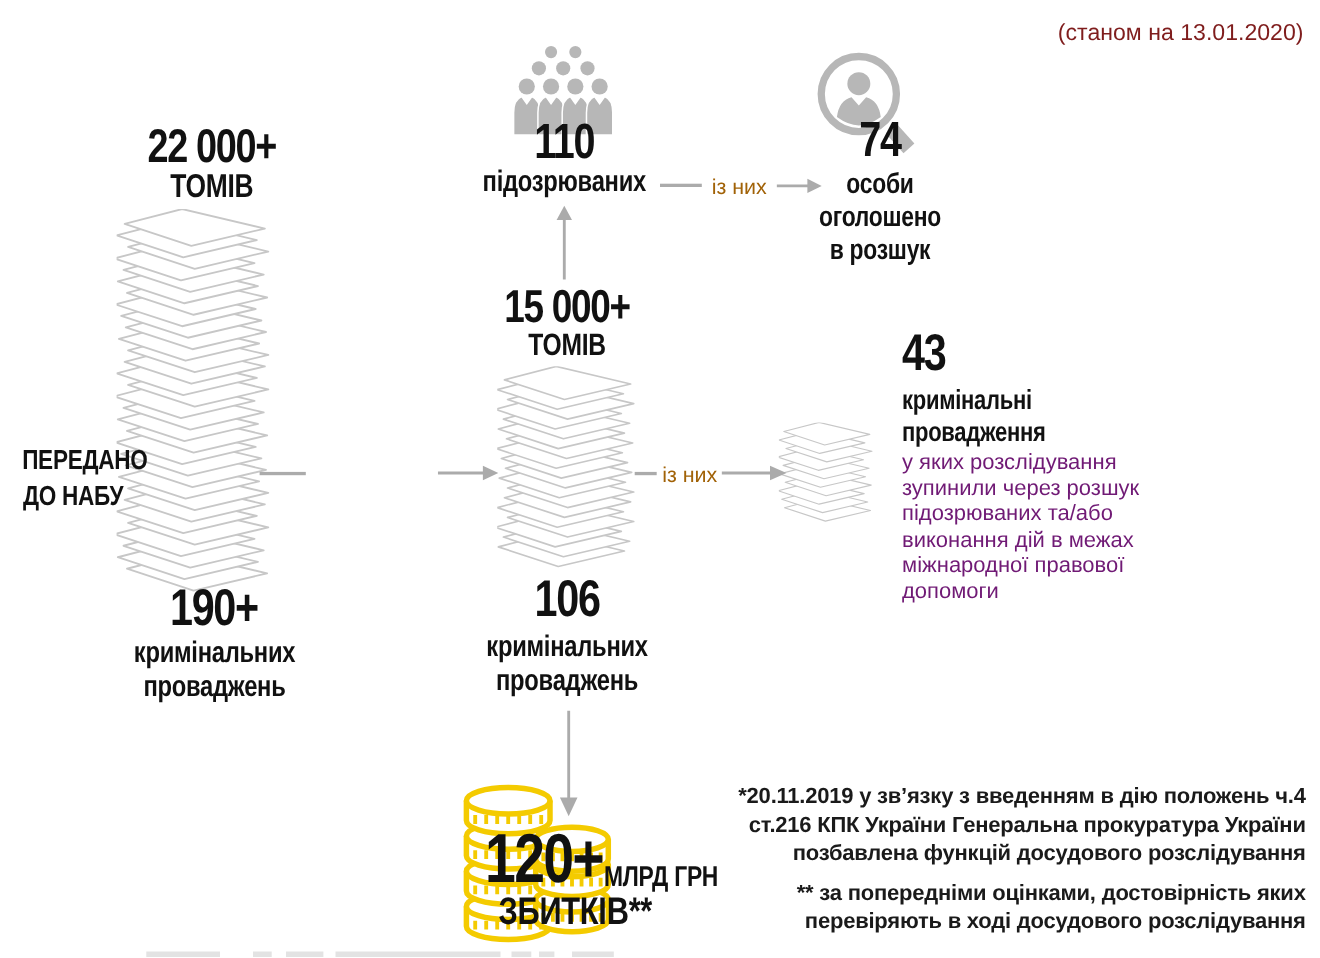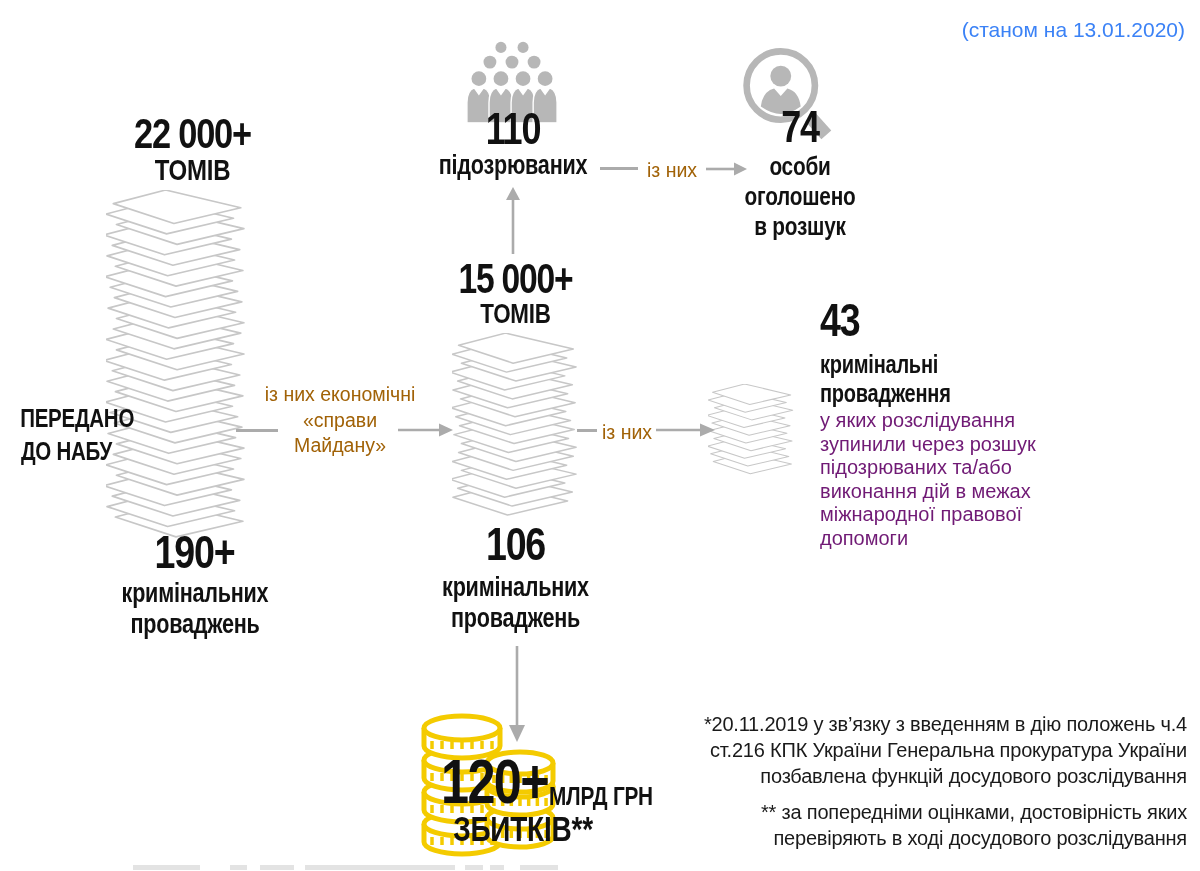--- a/index.html
+++ b/index.html
@@ -9,22 +9,22 @@
   .c{text-align:center}
   .r{text-align:right}
   .pre{white-space:pre-line}
   .cond{transform:scaleX(.8);transform-origin:center top}
   .condL{transform:scaleX(.8);transform-origin:left top}
   .condR{transform:scaleX(.82);transform-origin:right top}
   .num{font-weight:700;letter-spacing:-1.5px;line-height:1;color:#111}
   .lbl{font-weight:700;letter-spacing:-.3px;line-height:1.16;color:#111}
   .gray{color:#a16207;font-size:19.5px;line-height:1.32}
   .para{font-size:20px;line-height:23.5px;color:#701a75}
-  .fn{font-size:20px;line-height:26px;font-weight:400;letter-spacing:-.2px;color:#1a1a1a}
-  .date{font-size:21px;color:#3b82f6}
+  .fn{font-size:20px;line-height:26px;font-weight:700;letter-spacing:-.2px;color:#1a1a1a}
+  .date{font-size:21px;color:#7f1d1d}
   .dash{position:absolute;height:3px;background:#ababab;z-index:1}
   .ic{position:absolute;z-index:1}
   .gicon{color:#b7b7b7}
   .artifact{position:absolute;top:865px;height:5px;background:#e3e3e3;z-index:1}
 </style>
 </head>
 <body>
 
 <div class="stage">
 
@@ -228,23 +228,20 @@
   <div class="t c num cond" style="left:105px;top:112px;width:175px;font-size:43px">22 000+</div>
   <div class="t c lbl cond" style="left:105px;top:153px;width:175px;font-size:30px">ТОМІВ</div>
 
   <div class="t r lbl condR pre" style="left:0px;top:402px;width:112px;font-size:25px;line-height:1.3">ПЕРЕДАНО
 ДО НАБУ</div>
 
   <div class="t c num cond" style="left:112px;top:528px;width:165px;font-size:47px">190+</div>
   <div class="t c lbl cond pre" style="left:100px;top:578px;width:190px;font-size:27px">кримінальних
 проваджень</div>
 
-  <div class="t c gray pre" style="left:250px;top:382px;width:180px">із них економічні
-«справи
-Майдану»</div>
 
   <div class="t c num cond" style="left:428px;top:258px;width:175px;font-size:42px">15 000+</div>
   <div class="t c lbl cond" style="left:428px;top:298px;width:175px;font-size:28px">ТОМІВ</div>
 
   <div class="t c num cond" style="left:433px;top:520px;width:165px;font-size:47px">106</div>
   <div class="t c lbl cond pre" style="left:418px;top:572px;width:195px;font-size:27px">кримінальних
 проваджень</div>
 
   <div class="t c gray" style="left:597px;top:420px;width:60px">із них</div>
 

